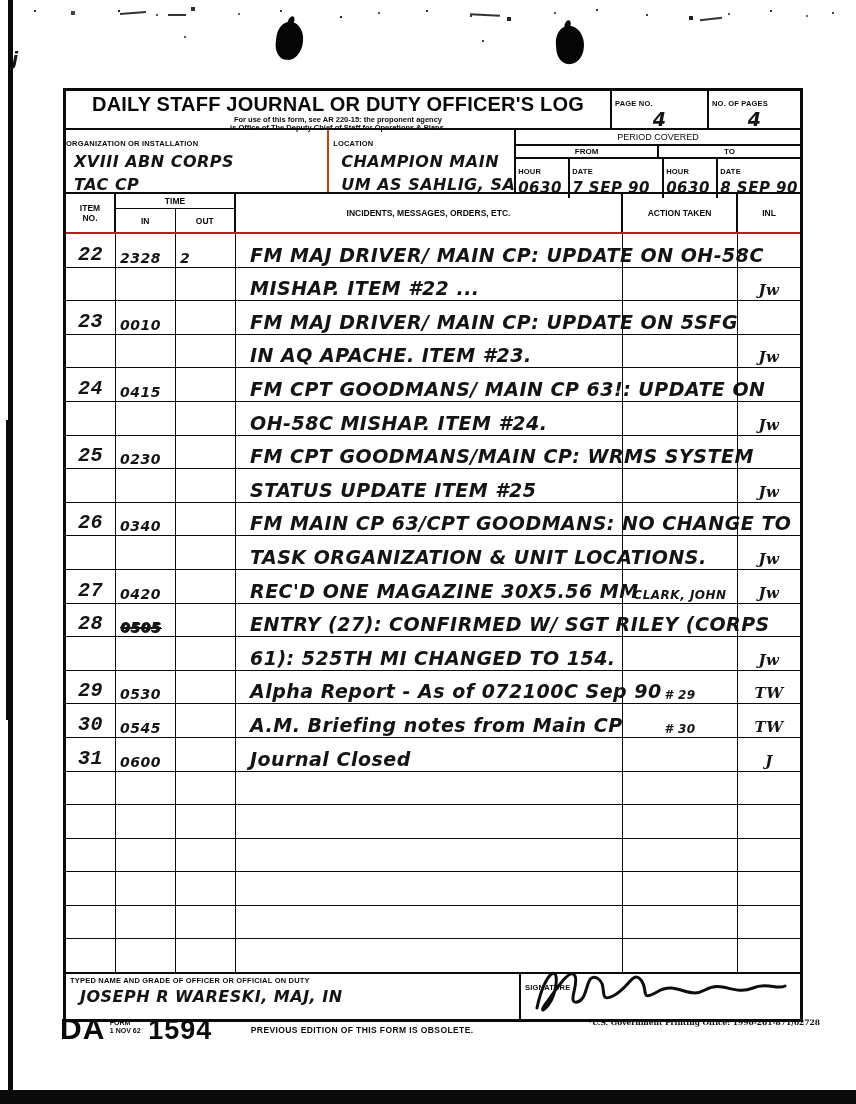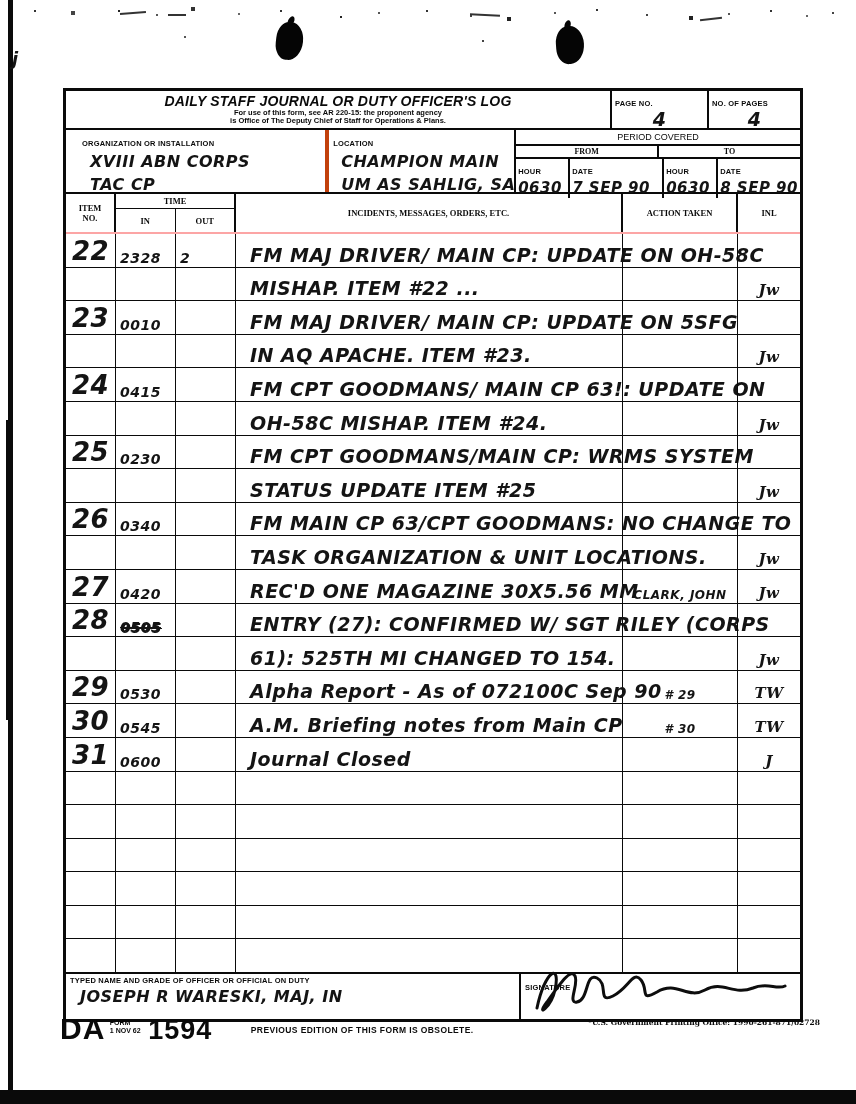--- a/index.html
+++ b/index.html
@@ -30,62 +30,62 @@
   
   .hand{font-family:"DejaVu Sans",sans-serif;font-style:italic;font-weight:bold;color:#141414;letter-spacing:.5px;}
   .struck{text-decoration:line-through;text-shadow:1px 1px 0 #141414;}
 
   
   .form{position:absolute;left:63px;top:88px;width:740px;border:3px solid #0a0a0a;background:#fff;box-sizing:border-box;}
 
   
   .hrow1{display:flex;height:37px;border-bottom:2px solid #0a0a0a;}
   .title-cell{width:546px;border-right:2px solid #0a0a0a;text-align:center;padding-top:2px;box-sizing:border-box;}
-  .form-title{font-size:14px;font-weight:bold;letter-spacing:.2px;font-style:italic;}
+  .form-title{font-size:20px;font-weight:bold;letter-spacing:.2px;}
   .fine{font-size:7.5px;font-weight:bold;line-height:1.12;}
   .pn-cell{width:97px;border-right:2px solid #0a0a0a;box-sizing:border-box;padding:1px 3px;}
   .pp-cell{flex:1;box-sizing:border-box;padding:1px 3px;}
   .lbl{font-size:7.5px;font-weight:bold;letter-spacing:.2px;}
   .pn-val{display:block;text-align:center;font-size:19px;margin-top:-2px;}
 
   
   .hrow2{display:flex;height:62px;border-bottom:2px solid #0a0a0a;}
-  .org-cell{width:294px;border-right:4px solid #c2410c;box-sizing:border-box;padding:2px 16px;}
+  .org-cell{width:294px;border-right:2px solid #c2410c;box-sizing:border-box;padding:2px 0;}
   .loc-cell{width:187px;border-right:2px solid #0a0a0a;box-sizing:border-box;padding:2px 4px;}
   .org-cell .hand,.loc-cell .hand{display:block;font-size:16px;line-height:1.45;padding-left:8px;white-space:nowrap;}
   .period-cell{flex:1;display:flex;flex-direction:column;box-sizing:border-box;}
   .pc-title{text-align:center;font-size:9px;font-weight:normal;border-bottom:2px solid #0a0a0a;padding:2px 0;}
   .pc-fromto{display:flex;border-bottom:2px solid #0a0a0a;}
-  .pc-fromto div{flex:1;text-align:center;font-size:8px;font-weight:bold;padding:1px 0;font-family:Liberation Serif, serif;}
+  .pc-fromto div{flex:1;text-align:center;font-size:8px;font-weight:bold;padding:1px 0;}
   .pc-fromto div:first-child{border-right:2px solid #0a0a0a;}
   .pc-cells{display:flex;flex:1;}
   .pc-cell{box-sizing:border-box;border-right:2px solid #0a0a0a;padding:1px 2px;overflow:hidden;}
   .pc-cell:last-child{border-right:none;}
   .pc-h1{width:54px;}.pc-d1{width:94px;}.pc-h2{width:54px;}.pc-d2{flex:1;}
   .pc-cell .val{display:block;font-size:15px;margin-top:1px;white-space:nowrap;}
 
   
-  .colhdr{display:grid;grid-template-columns:50px 120px 387px 115px 62px;height:38px;border-bottom:2px solid #fca5a5;font-family:Liberation Serif, serif;}
+  .colhdr{display:grid;grid-template-columns:50px 120px 387px 115px 62px;height:38px;border-bottom:2px solid #b91c1c;}
   .ch{border-right:2px solid #0a0a0a;font-size:8.5px;font-weight:bold;display:flex;align-items:center;justify-content:center;text-align:center;}
   .ch:last-child{border-right:none;}
   .ch-item{flex-direction:column;line-height:1.2;}
   .ch-time{display:flex;flex-direction:column;align-items:stretch;padding:0;}
   .time-top{border-bottom:1.5px solid #0a0a0a;padding:2px 0;text-align:center;}
   .time-sub{display:flex;flex:1;}
   .time-sub span{flex:1;display:flex;align-items:center;justify-content:center;}
   .time-sub span:first-child{border-right:1.5px solid #0a0a0a;}
 
   
   .log-body{height:738px;display:flex;flex-direction:column;}
   .brow{flex:1;display:grid;grid-template-columns:50px 60px 60px 387px 115px 62px;border-bottom:1.5px solid #0a0a0a;}
   .brow:last-child{border-bottom:none;}
   .bc{border-right:1.5px solid #0a0a0a;overflow:visible;display:flex;align-items:flex-end;box-sizing:border-box;padding-bottom:1px;}
   .bc:last-child{border-right:none;}
   .bc-item{justify-content:center;}
-  .bc-item .hand{font-size:26px;}
+  .bc-item .hand{font-size:20px;font-family:Liberation Mono, monospace;}
   .bc-tin .hand,.bc-tout .hand{font-size:14px;padding-left:4px;}
   .bc-inc{padding-left:14px;}
   .bc-inc .hand{font-size:19px;white-space:nowrap;}
   .bc-act{justify-content:center;}
   .bc-act .hand{font-size:12px;white-space:nowrap;}
   .bc-inl{justify-content:center;align-items:flex-end;}
   .bc-inl .hand{font-size:15px;font-family:"DejaVu Serif",serif;}
 
   
   .sigrow{display:flex;height:45px;border-top:2.5px solid #0a0a0a;}

